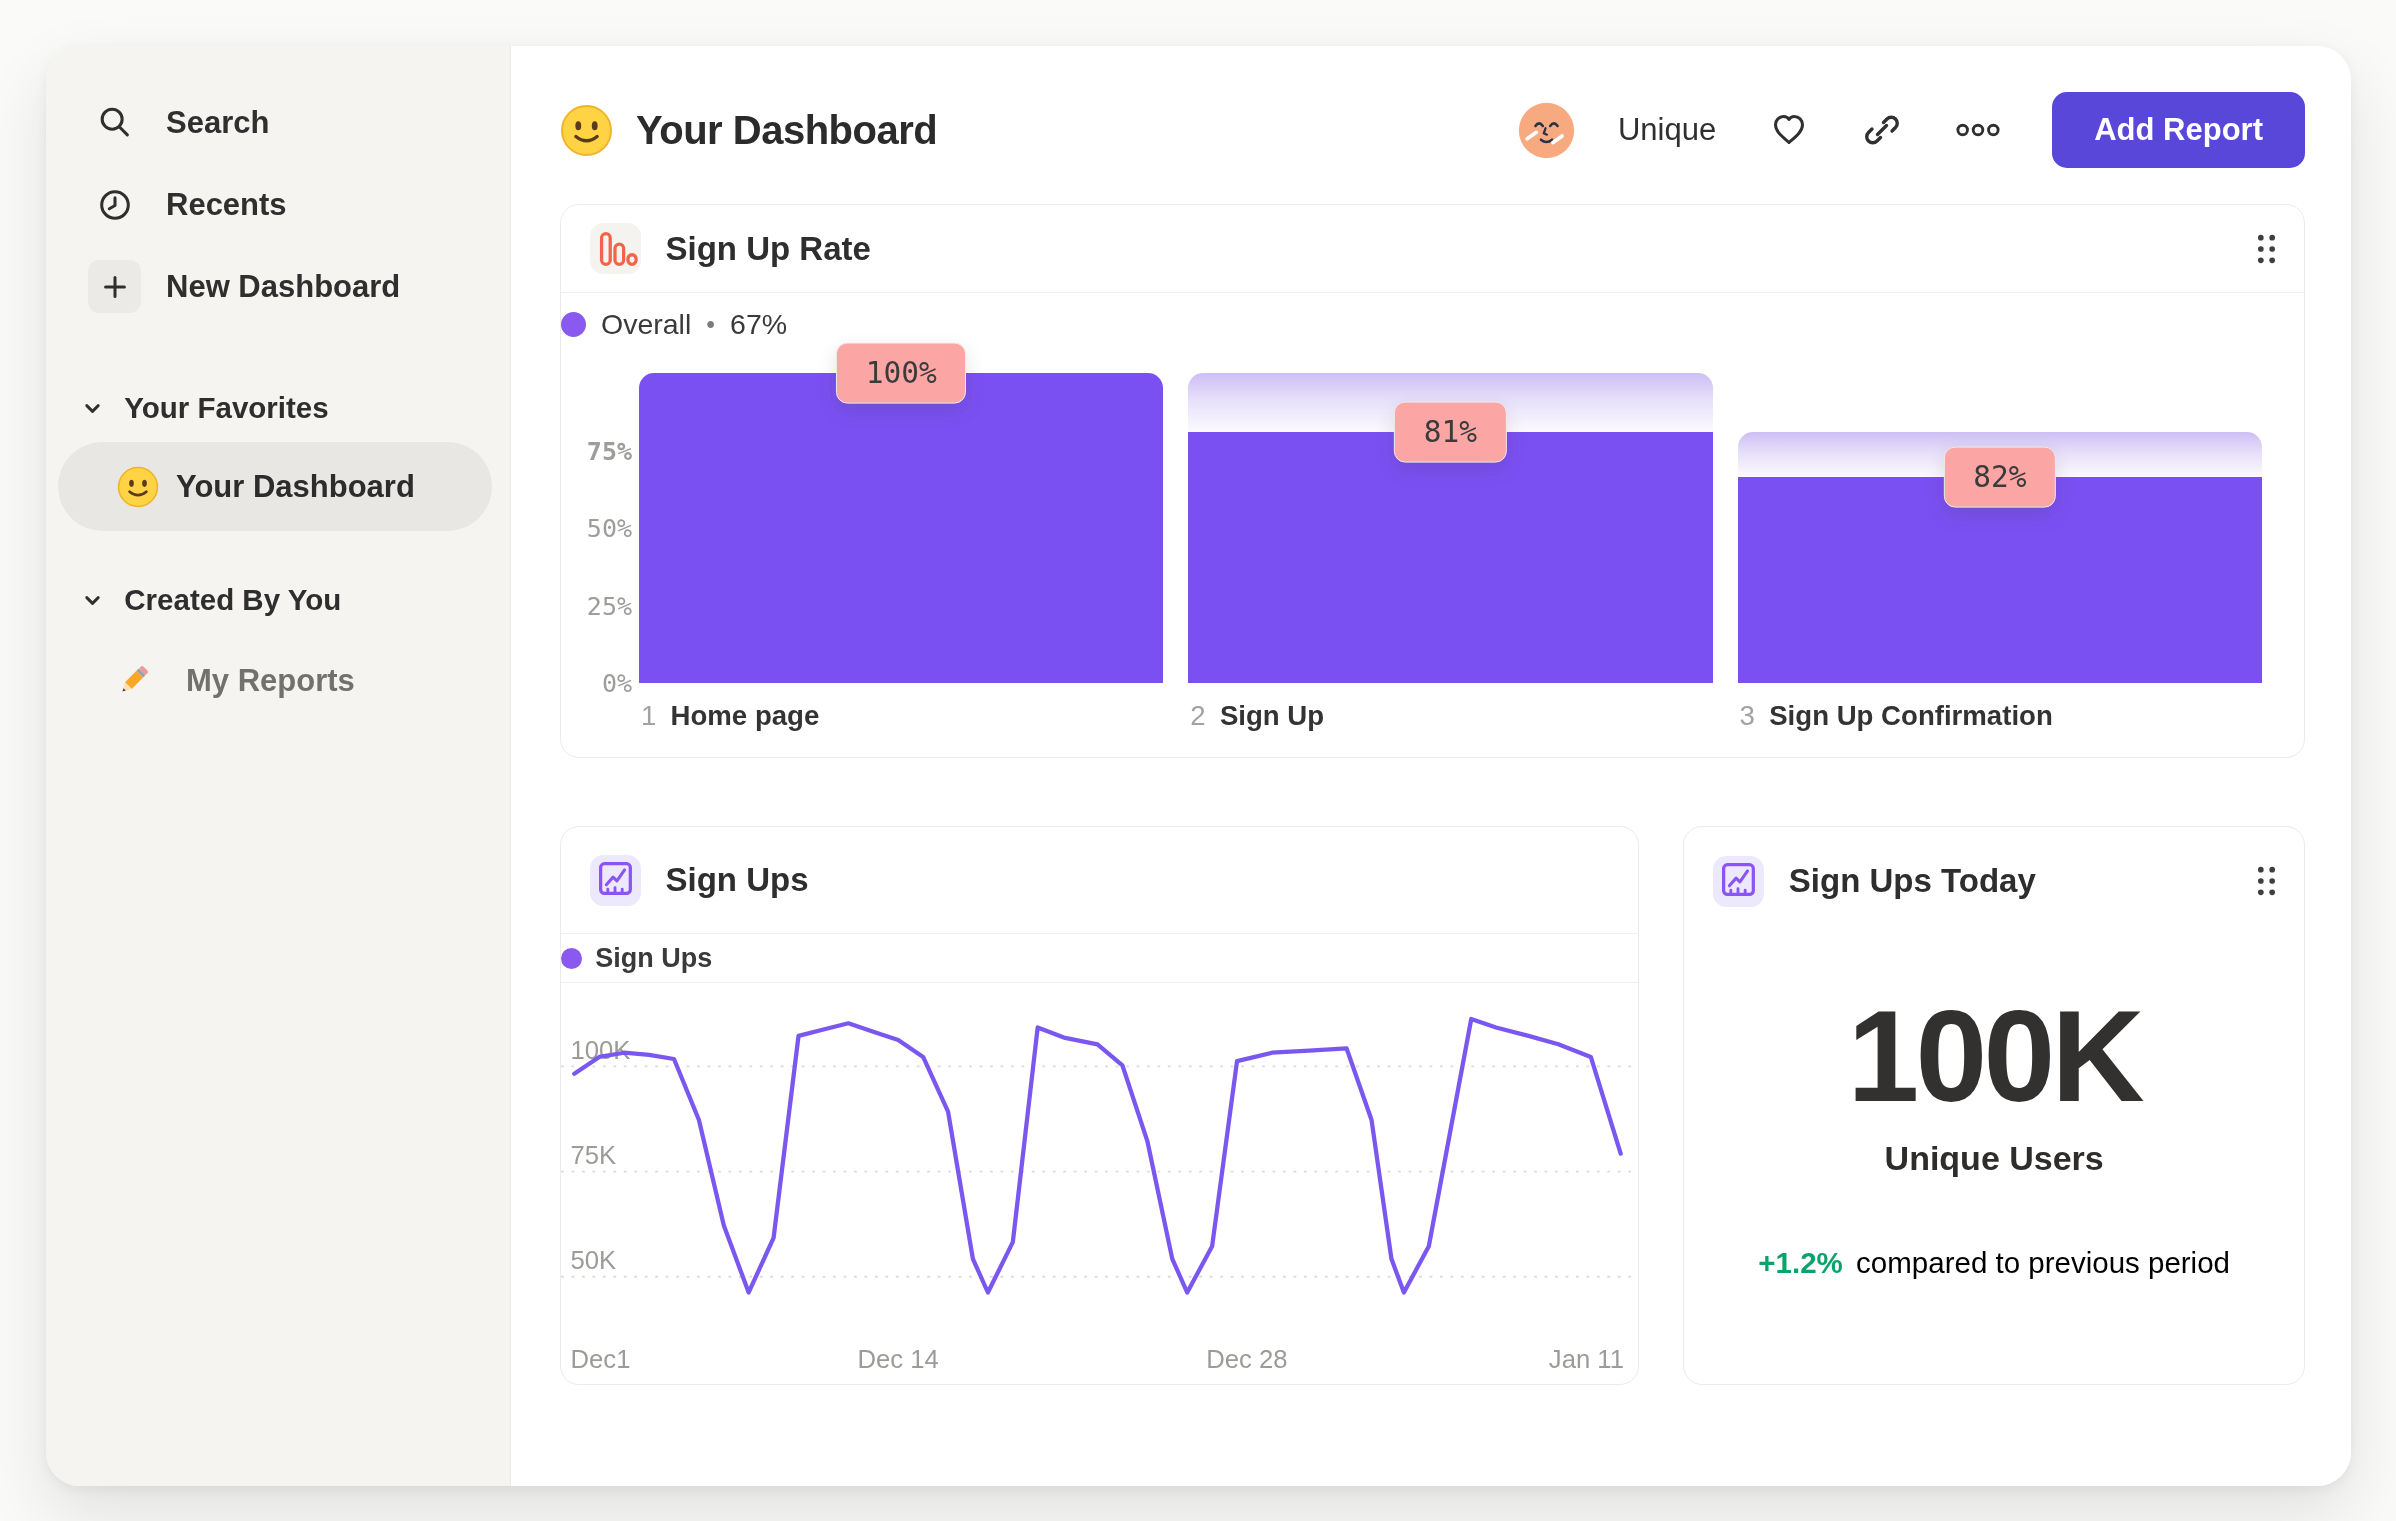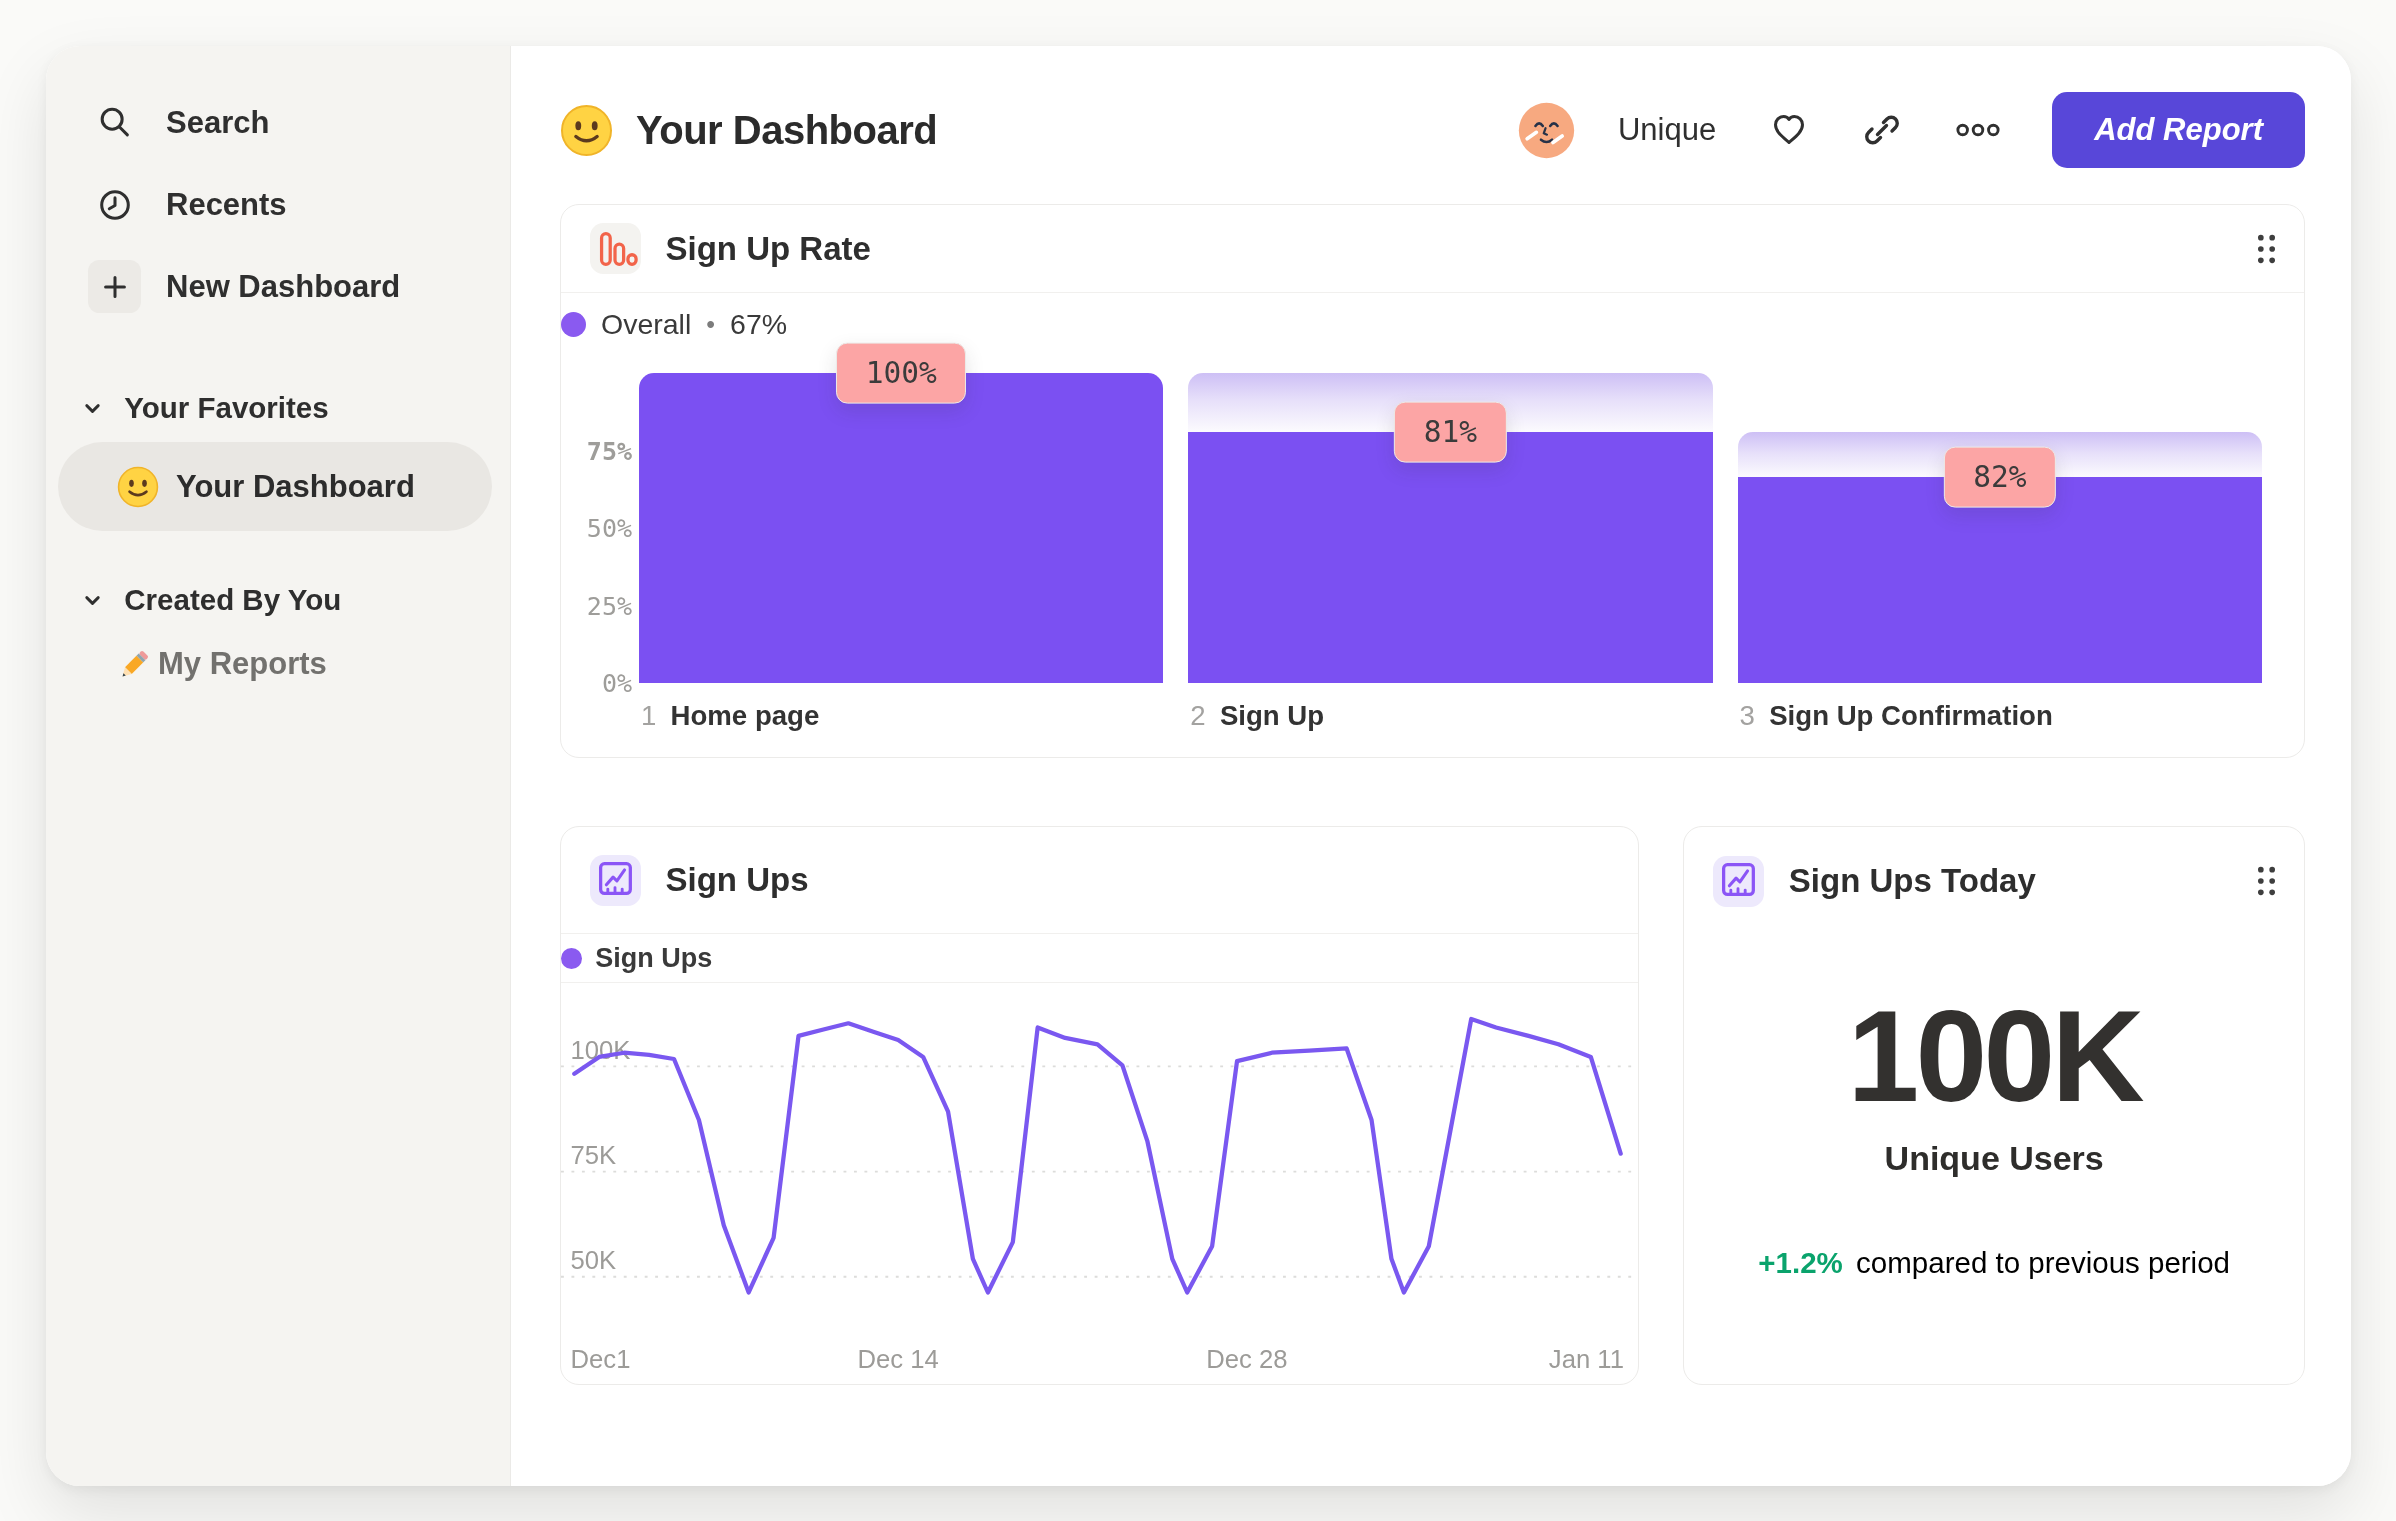--- a/index.html
+++ b/index.html
@@ -26,35 +26,35 @@
   .nav-label { margin-left:25px; font-size:31px; font-weight:600; color:#2F2F2F; }
   .section-head { display:flex; align-items:center; gap:21px; margin:72px 0 0 -5.7px; height:42px; cursor:pointer; }
   .section-head.second { margin-top:48px; }
   .section-label { font-size:29.5px; font-weight:700; color:#2E2E2E; }
   .fav-pill {
     margin:13.3px 0 0 -30px; width:434px; height:89px; border-radius:46px;
     background:#E9E7E3; display:flex; align-items:center; padding-left:59px; gap:17px;
     font-size:31px; font-weight:600; color:#2C2C2C; cursor:pointer;
   }
   .fav-item {
-    margin-top:25px; display:flex; align-items:flex-start; gap:5px;
+    margin-top:25px; display:flex; align-items:flex-end; gap:33px;
     padding-left:27px; height:53px; font-size:31px; font-weight:600; color:#72716E; cursor:pointer;
   }
   
   .main { flex:1; min-width:0; padding:0 46px 0 49px; background:#fff; }
   .main-header { margin-top:42px; height:84px; display:flex; align-items:center; }
   .page-title { font-size:40px; font-weight:700; color:#2B2B2B; margin-left:23px; letter-spacing:-0.5px; }
   .spacer { flex:1; }
   .avatar { width:59px; height:59px; cursor:pointer; }
   .share { margin-left:42px; font-size:31px; font-weight:500; color:#2F2F2F; cursor:pointer; }
   .hicon { margin-left:53px; display:flex; align-items:center; cursor:pointer; }
   .add-report {
     margin-left:51px; height:76px; padding:0 42px; font-size:31px; font-weight:700;
     color:#fff; background:var(--accent,#5847D9); border:none; border-radius:15px;
-    font-family:"Liberation Sans", sans-serif; cursor:pointer;font-style:italic;
+    font-family:"Liberation Sans", sans-serif; cursor:pointer;
   }
   
   .card { background:#fff; border:1.9px solid #ECEBE9; border-radius:19px; }
   .card-head { display:flex; align-items:center; height:88px; padding:0 28.5px; border-bottom:1.9px solid #F1F0EE; position:relative; }
   .card-title { font-size:33px; font-weight:700; color:#2E2E2E; margin-left:25px; }
   .icon-box { width:51px; height:51px; border-radius:13.3px; display:flex; align-items:center; justify-content:center; flex:none; }
   .icon-box.orange { background:#F4F3F0; }
   .icon-box.purple { background:#EDE9FC; }
   .drag { position:absolute; right:27px; top:50%; transform:translateY(-50%); cursor:grab; }
   .legend-row { display:flex; align-items:center; justify-content:flex-start; gap:15px; }

